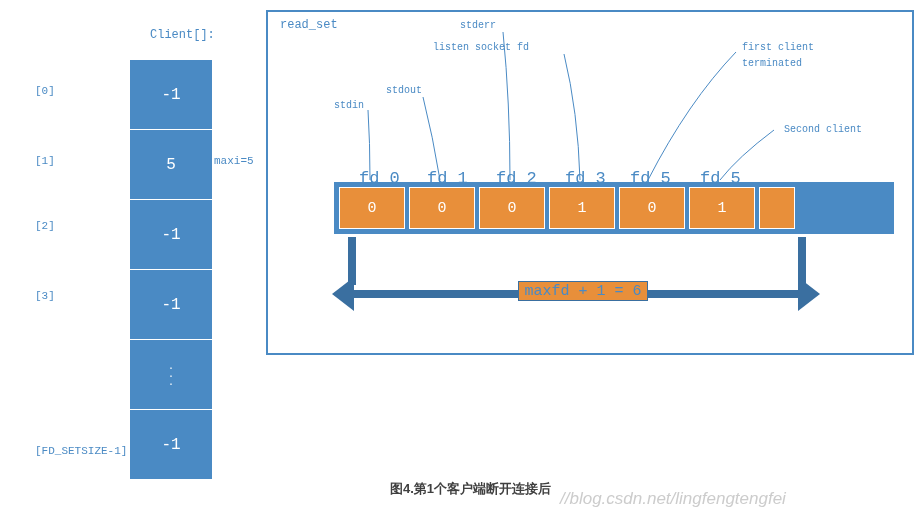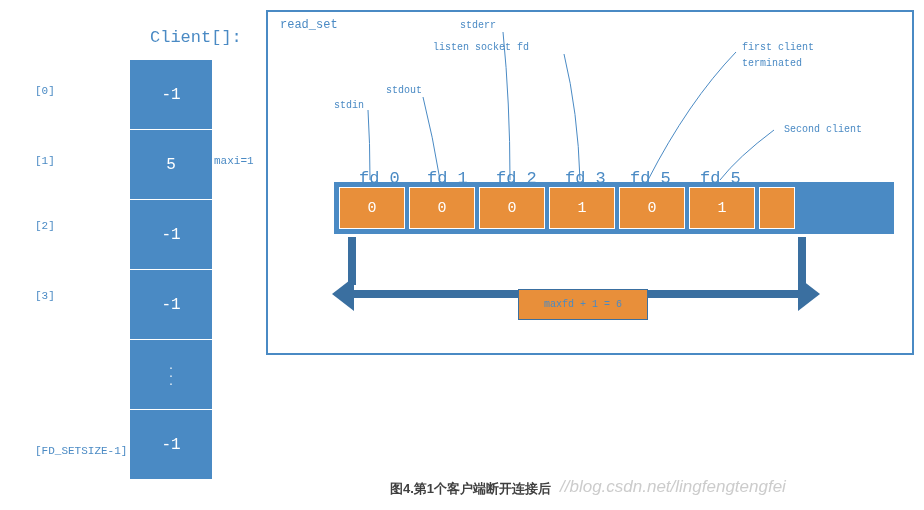--- a/index.html
+++ b/index.html
@@ -6,21 +6,21 @@
     --blue:#4a8ac4;
     --blue-d:#3a6fa0;
     --orange:#e88f3a;
     --text-blue:#4a8ac4;
     --font:Consolas,"Courier New",monospace;
   }
   *{box-sizing:border-box}
   body{margin:0;width:924px;height:510px;font-family:var(--font);font-size:12px;color:var(--text-blue);position:relative;background:#fff}
 
   
-  .client-title{position:absolute;left:150px;top:28px;font-size:17px}
+  .client-title{position:absolute;left:150px;top:28px;font-size:12px}
   .idx{position:absolute;left:35px;font-size:11px}
   .idx0{top:85px}.idx1{top:155px}.idx2{top:220px}.idx3{top:290px}.idx5{top:445px}
   .arr-col{position:absolute;left:130px;top:60px;width:82px}
   .cell{height:70px;background:var(--blue);color:#fff;font-size:16px;display:flex;align-items:center;justify-content:center;border-bottom:1px solid #fff}
   .cell.dots{flex-direction:column;font-size:10px;line-height:8px;color:#fff}
   .maxi{position:absolute;left:214px;top:155px;font-size:11px}
 
   
   .panel{position:absolute;left:266px;top:10px;width:648px;height:345px;border:2px solid var(--blue)}
   .panel-title{position:absolute;left:12px;top:6px}
@@ -40,27 +40,27 @@
   .bar-wrap{position:absolute;left:66px;top:170px;width:560px;height:52px;background:var(--blue);padding:5px;display:flex;gap:4px}
   .fd{flex:0 0 66px;height:42px;background:var(--orange);border:1px solid #fff;color:#fff;font-size:15px;display:flex;align-items:center;justify-content:center}
   .fd.small{flex:0 0 36px}
 
   
   .range{position:absolute;left:80px;top:265px;width:456px;height:34px}
   .range .shaft{position:absolute;left:0;right:0;top:13px;height:8px;background:var(--blue-d)}
   .range .head-l,.range .head-r{position:absolute;top:0;width:0;height:0;border-top:17px solid transparent;border-bottom:17px solid transparent}
   .range .head-l{left:-16px;border-right:22px solid var(--blue-d)}
   .range .head-r{right:-16px;border-left:22px solid var(--blue-d)}
-  .range-lbl{position:absolute;left:170px;top:12px;width:130px;height:31px;background:var(--orange);border:1px solid var(--blue-d);color:var(--text-blue);font-size:10px;display:flex;align-items:center;justify-content:center}
+  .range-lbl{position:absolute;left:170px;top:4px;width:130px;height:20px;background:var(--orange);border:1px solid var(--blue-d);color:var(--text-blue);font-size:15px;display:flex;align-items:center;justify-content:center}
   .riser{position:absolute;top:225px;width:8px;height:48px;background:var(--blue-d)}
   .riser.l{left:80px}.riser.r{left:530px}
 
   
   .caption{position:absolute;left:390px;top:480px;color:#404040;font-family:Arial,sans-serif;font-size:13px;font-weight:bold}
-  .wm{position:absolute;left:560px;top:477px;color:#ccc;font-family:Arial,sans-serif;font-size:17px;font-style:italic}
+  .wm{position:absolute;left:560px;top:489px;color:#ccc;font-family:Arial,sans-serif;font-size:17px;font-style:italic}
 
   
   svg.conn{position:absolute;left:0;top:0;pointer-events:none}
 </style>
 </head>
 <body>
 
 <div class="client-title">Client[]:</div>
 <div class="idx idx0">[0]</div>
 <div class="idx idx1">[1]</div>
@@ -73,21 +73,21 @@
   <div class="cell">5</div>
   <div class="cell">-1</div>
   <div class="cell">-1</div>
   <div class="cell dots">
       <span>.</span>
       <span>.</span>
       <span>.</span>
     </div>
   <div class="cell">-1</div>
 </div>
-<div class="maxi">maxi=1</div>
+<div class="maxi">maxi=5</div>
 
 <div class="panel">
   <div class="panel-title">read_set</div>
 
   <div class="lbl l-stderr">stderr</div>
   <div class="lbl l-listen">listen socket fd</div>
   <div class="lbl l-first">first client</div>
   <div class="lbl l-term">terminated</div>
   <div class="lbl l-stdin">stdin</div>
   <div class="lbl l-stdout">stdout</div>

